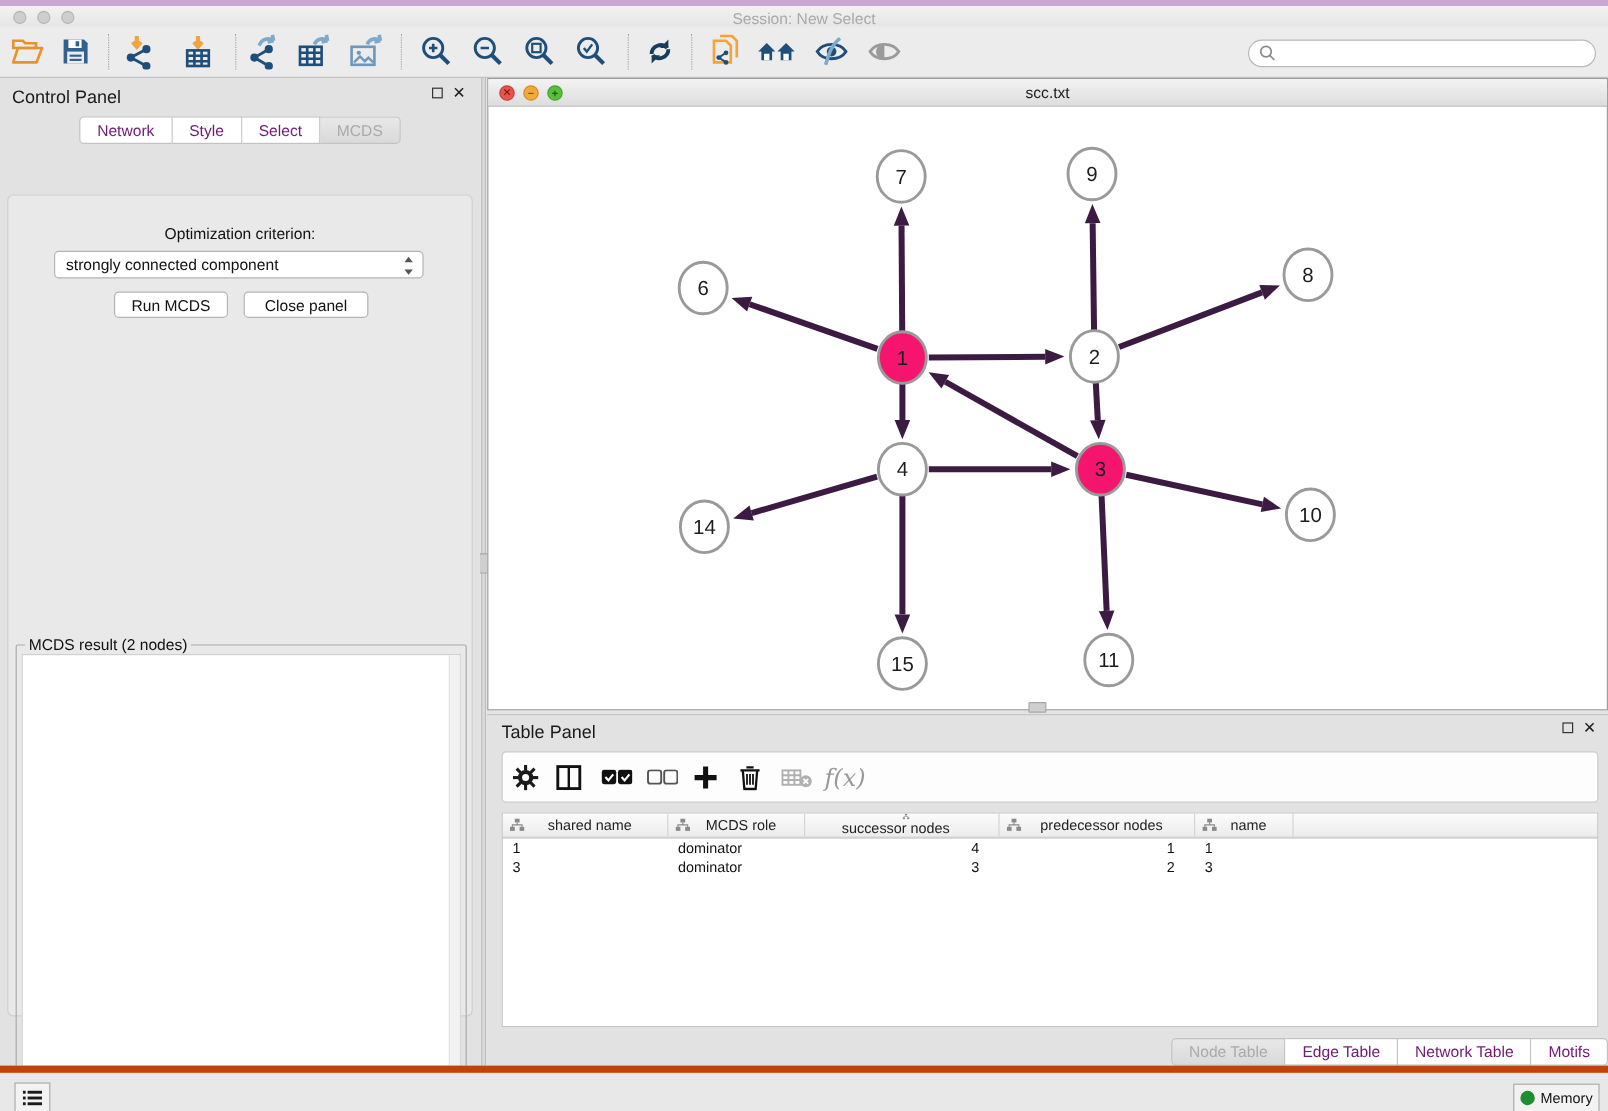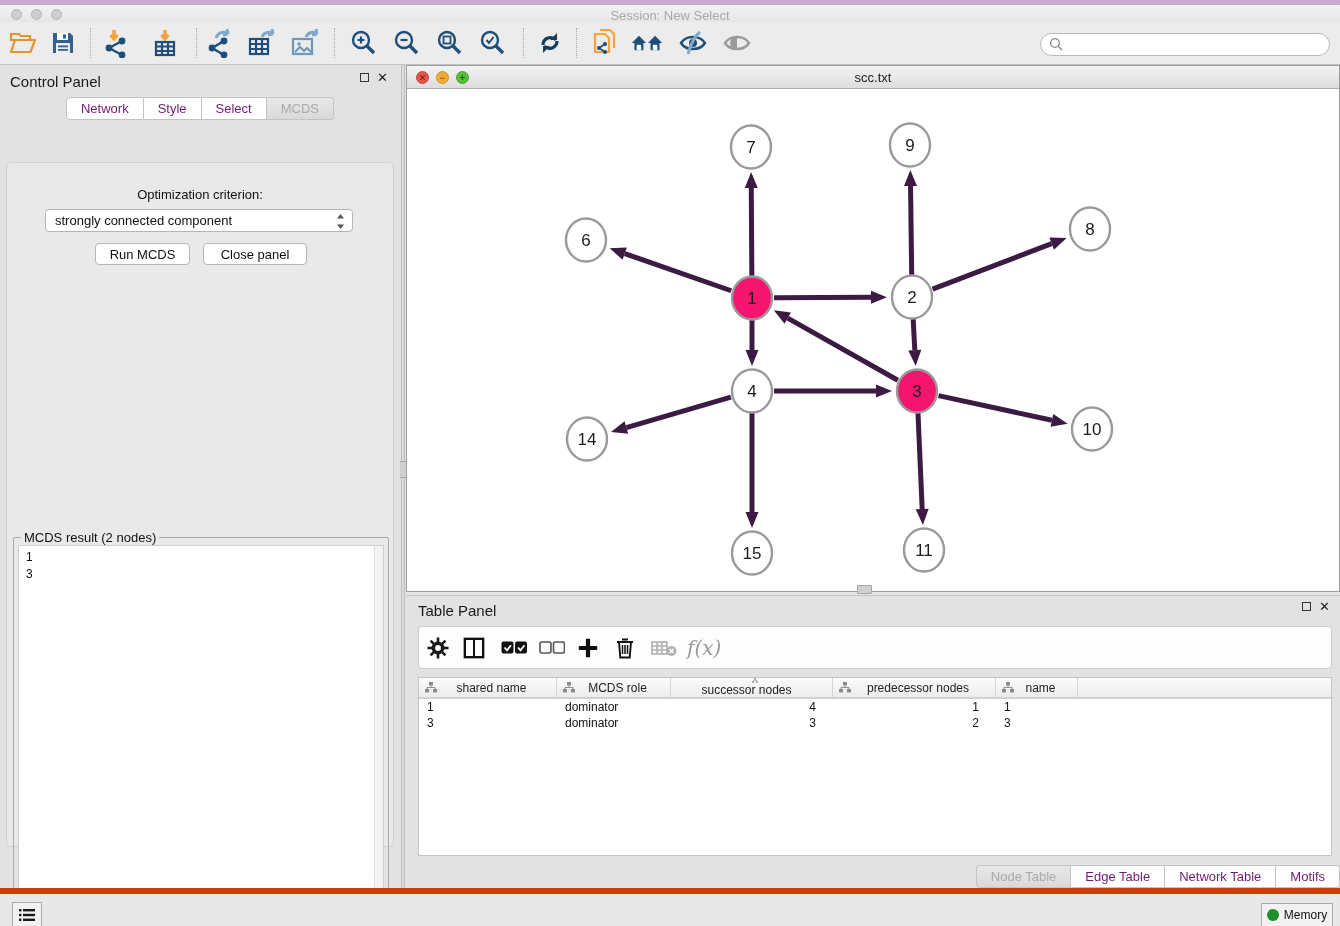--- a/index.html
+++ b/index.html
@@ -27,21 +27,21 @@
   .cp-tabs{position:absolute;left:0;top:32px;width:100%;display:flex;justify-content:center;}
   .tabbtn{height:21px;padding:0 14px;font-size:13px;background:#fff;border:1px solid #c3c3c3;border-left-width:0;display:flex;align-items:center;color:#701a75;}
   .tabbtn:first-child{border-left-width:1px;border-radius:4px 0 0 4px;}
   .tabbtn:last-child{border-radius:0 4px 4px 0;}
   .tabbtn.active{background:linear-gradient(#e8e8e8,#d9d9d9);color:#aaa;}
   .cp-body{position:absolute;left:6px;top:53px;width:388px;height:685px;background:#e9e9e9;border:1px solid #cfcfcf;border-radius:5px;box-sizing:border-box;margin-top:44px;}
   .opt-label{position:absolute;left:0;width:100%;top:83px;text-align:center;font-size:13px;color:#111;}
   .combo{position:absolute;left:44px;top:158px;width:308px;height:23px;background:#fff;border:1px solid #b5b5b5;border-radius:4px;box-sizing:border-box;display:flex;align-items:center;font-size:13px;padding-left:9px;color:#111;}
   .combo .stepper{position:absolute;right:6px;top:2px;}
   .pushbtn{position:absolute;height:22px;background:#fff;border:1px solid #b5b5b5;border-radius:4px;box-sizing:border-box;font-size:13px;display:flex;align-items:center;justify-content:center;color:#111;}
-  .groupbox{position:absolute;left:12px;top:428px;width:376px;height:383px;border:1px solid #ababab;border-radius:2px;box-sizing:border-box;}
+  .groupbox{position:absolute;left:12px;top:428px;width:376px;height:383px;border:1px solid #ababab;border-radius:2px;box-sizing:border-box;text-align:right;}
   .groupbox .glabel{position:absolute;left:7px;top:-8px;background:#e9e9e9;padding:0 3px;font-size:13px;color:#111;}
   .resultarea{position:absolute;left:4px;top:7px;right:4px;bottom:4px;background:#fff;border:1px solid #d0d0d0;box-sizing:border-box;}
   .resultarea pre{margin:0;padding:3px 0 0 7px;font-family:"Liberation Sans","DejaVu Sans",sans-serif;font-size:12px;line-height:17px;color:#111;}
   .scrolltrack{position:absolute;right:0;top:0;width:9px;height:100%;background:#f2f2f2;border-left:1px solid #e2e2e2;box-sizing:border-box;}
   
   .netwin{left:406px;top:65px;width:934px;height:527px;border:1px solid #9e9e9e;box-sizing:border-box;background:#fff;}
   .net-title{position:absolute;left:0;top:0;width:100%;height:23px;background:linear-gradient(#f3f3f3,#dddddd);border-bottom:1px solid #aeaeae;box-sizing:border-box;}
   .net-title .title{position:absolute;left:0;right:0;top:4px;text-align:center;font-size:13px;color:#222;}
   .mac{position:absolute;top:5px;width:13px;height:13px;border-radius:50%;box-sizing:border-box;display:flex;align-items:center;justify-content:center;font-size:9px;font-weight:bold;}
   .canvas{position:absolute;left:1px;top:23px;width:930px;height:501px;background:#fff;}

